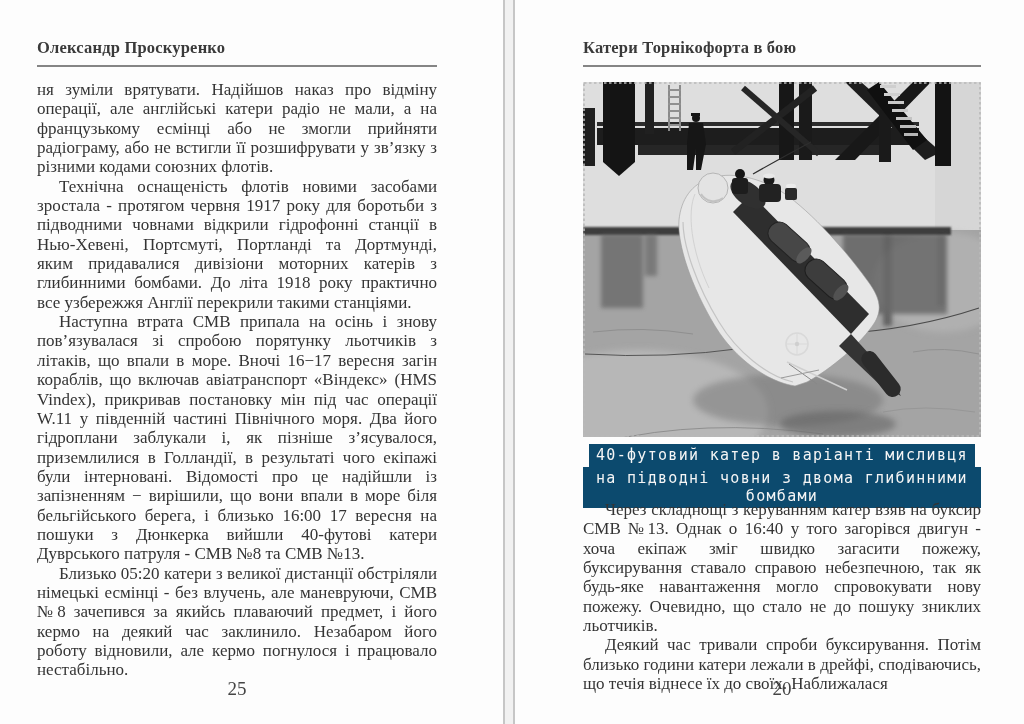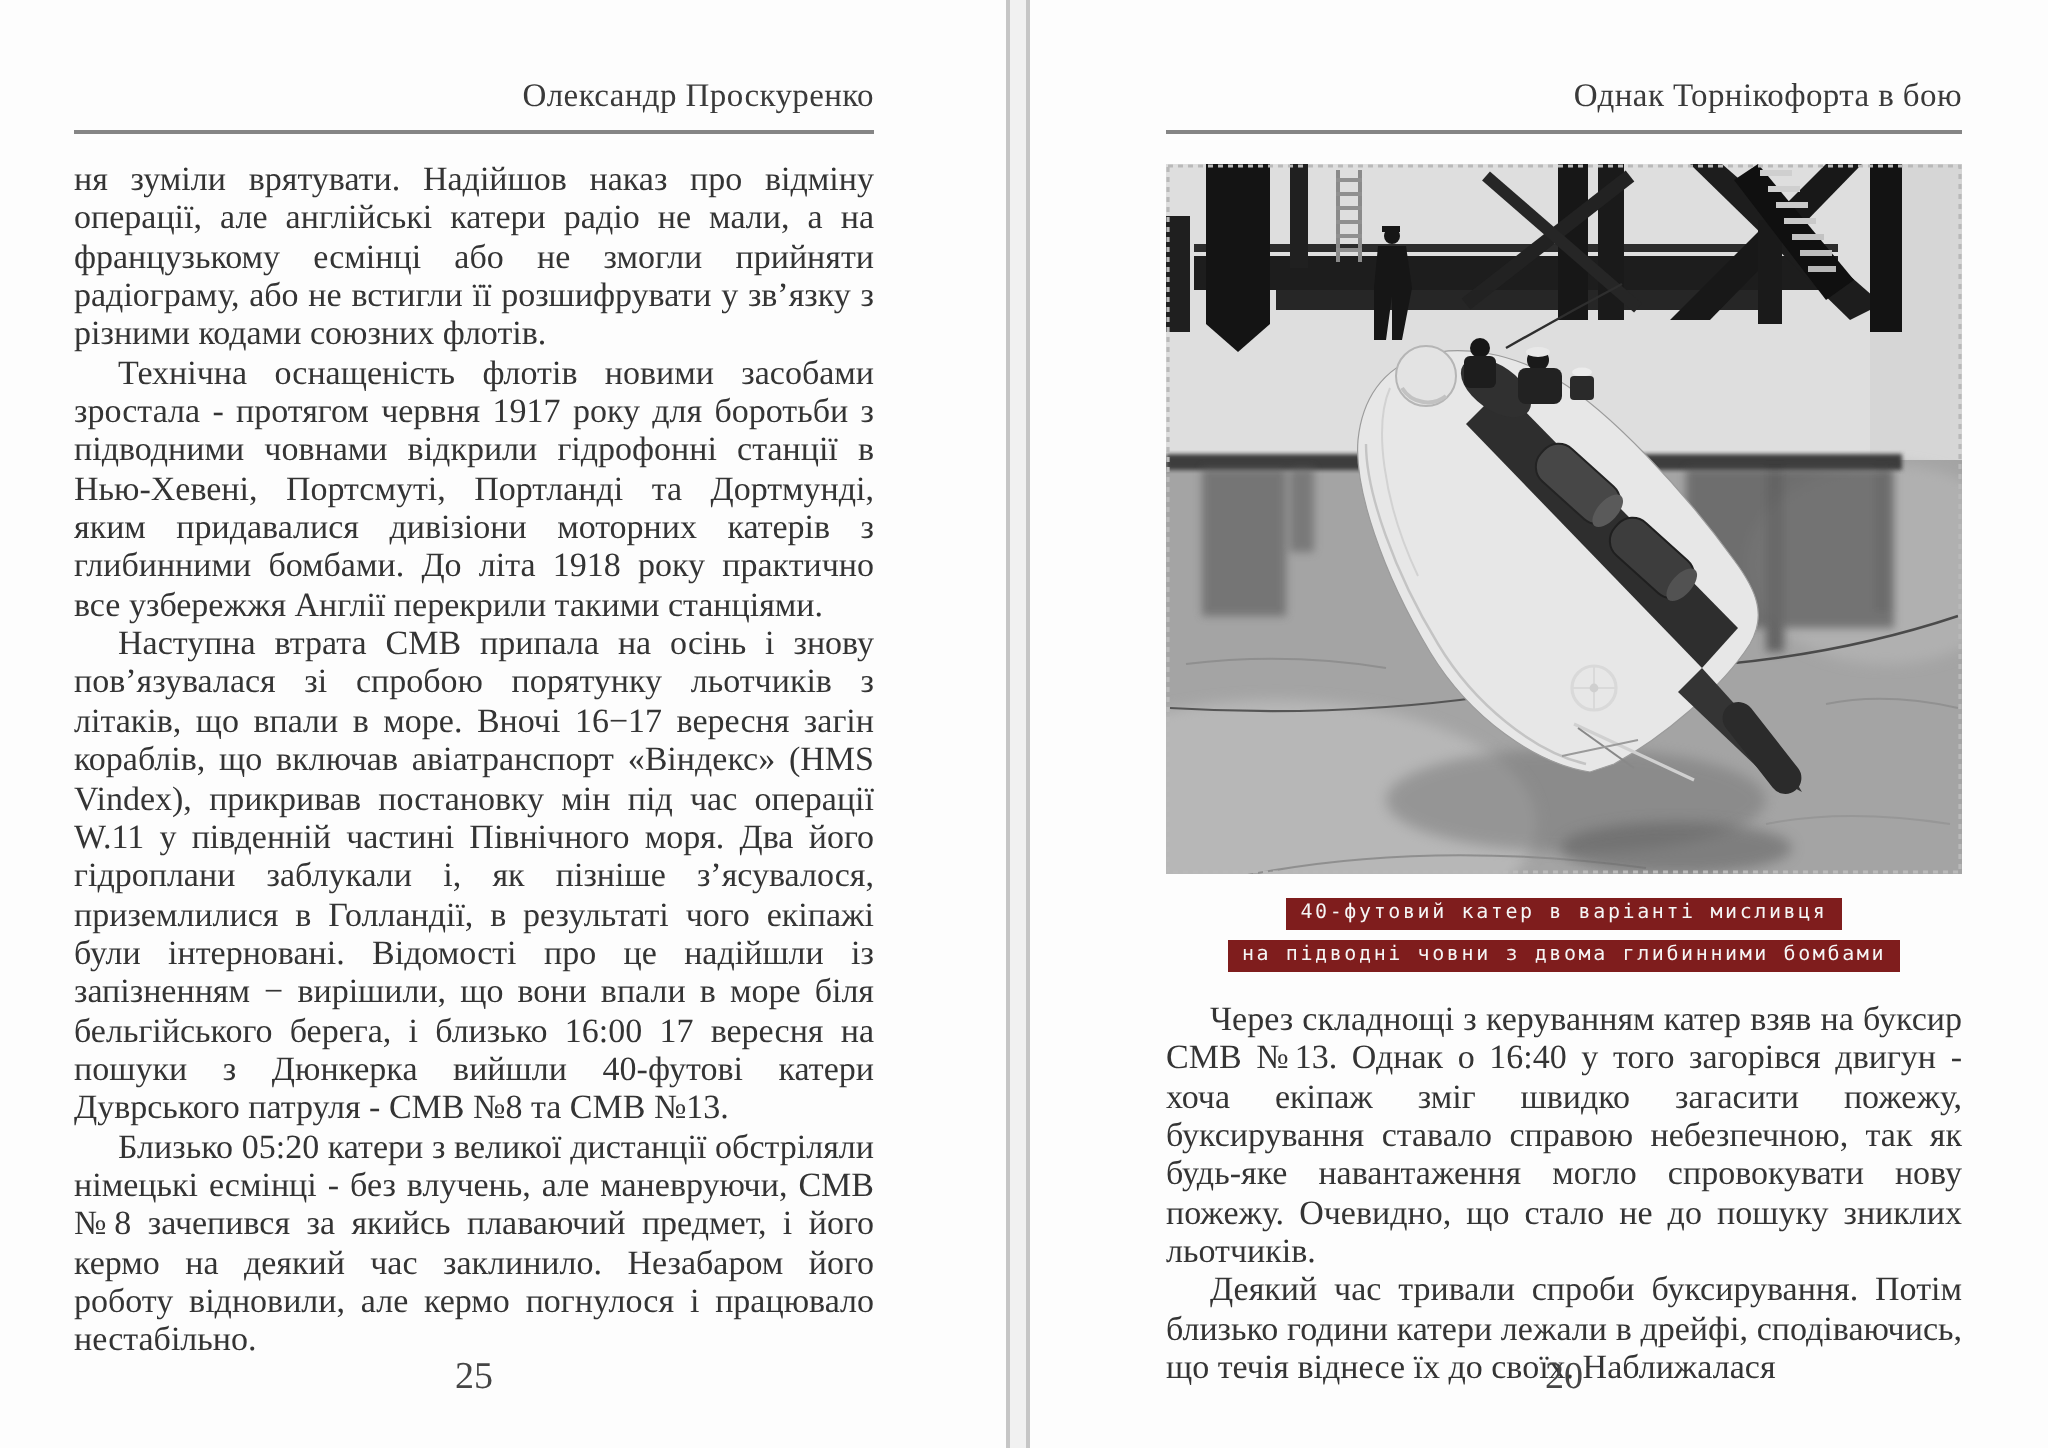--- a/index.html
+++ b/index.html
@@ -13,21 +13,21 @@
   .gutter{
     position:absolute;left:503px;top:0;width:8px;height:724px;
     background:#f1f1f1;
     border-left:2px solid #c6c6c6;border-right:2px solid #c6c6c6;
   }
   .page{position:absolute;top:0;height:724px;}
   .page-left{left:37px;width:400px;}
   .page-right{left:583px;width:398px;}
   .page-header{
     position:absolute;top:38px;left:0;width:100%;
-    text-align:right;font-size:16.5px;color:#3a3a3a;letter-spacing:.2px;
+    text-align:left;font-size:16.5px;color:#3a3a3a;letter-spacing:.2px;font-weight:bold;
   }
   .header-rule{
     position:absolute;top:65px;left:0;right:0;
     border-top:2px solid #858585;height:0;
   }
   .body-text{
     position:absolute;left:0;right:0;
     font-size:17px;line-height:19.35px;color:#343434;
     text-align:justify;
   }
@@ -42,22 +42,22 @@
   .photo-frame{
     position:absolute;top:82px;left:0;width:398px;height:355px;
   }
   .photo-frame svg{display:block;}
   .caption{
     position:absolute;top:444px;left:0;width:100%;text-align:center;
     font-family:"DejaVu Sans Mono","Liberation Mono",monospace;
   }
   .caption-line{
     display:inline-block;
-    background:#7f1d1d;color:#f5f5f5;
-    font-size:10px;letter-spacing:1.3px;
+    background:#0c4a6e;color:#f5f5f5;
+    font-size:15px;letter-spacing:1.3px;
     padding:2px 7px 3px 7px;
   }
 </style>
 </head>
 <body>
 
 <div class="spread">
 
   <section class="page page-left">
     <div class="page-header">Олександр Проскуренко</div>
@@ -67,21 +67,21 @@
       <p>Технічна оснащеність флотів новими засобами зростала - протягом червня 1917 року для боротьби з підводними човнами відкрили гідрофонні станції в Нью-Хевені, Портсмуті, Портланді та Дортмунді, яким придавалися дивізіони моторних катерів з глибинними бомбами. До літа 1918 року практично все узбережжя Англії перекрили такими станціями.</p>
       <p>Наступна втрата СМВ припала на осінь і знову пов’язувалася зі спробою порятунку льотчиків з літаків, що впали в море. Вночі 16−17 вересня загін кораблів, що включав авіатранспорт «Віндекс» (HMS Vindex), прикривав постановку мін під час операції W.11 у південній частині Північного моря. Два його гідроплани заблукали і, як пізніше з’ясувалося, приземлилися в Голландії, в результаті чого екіпажі були інтерновані. Відомості про це надійшли із запізненням − вирішили, що вони впали в море біля бельгійського берега, і близько 16:00 17 вересня на пошуки з Дюнкерка вийшли 40-футові катери Дуврського патруля - СМВ №8 та СМВ №13.</p>
       <p>Близько 05:20 катери з великої дистанції обстріляли німецькі есмінці - без влучень, але маневруючи, СМВ №8 зачепився за якийсь плаваючий предмет, і його кермо на деякий час заклинило. Незабаром його роботу відновили, але кермо погнулося і працювало нестабільно.</p>
     </div>
     <div class="page-number">25</div>
   </section>
 
   <div class="gutter"></div>
 
   <section class="page page-right">
-    <div class="page-header">Однак Торнікофорта в бою</div>
+    <div class="page-header">Катери Торнікофорта в бою</div>
     <div class="header-rule"></div>
 
     <div class="photo-frame">
       <svg width="398" height="355" viewBox="0 0 398 355" xmlns="http://www.w3.org/2000/svg">
         <defs>
           <filter id="b2" x="-20%" y="-20%" width="140%" height="140%">
               <feGaussianBlur stdDeviation="2"></feGaussianBlur>
             </filter>
           <filter id="b3" x="-30%" y="-30%" width="160%" height="160%">
               <feGaussianBlur stdDeviation="3.2"></feGaussianBlur>

